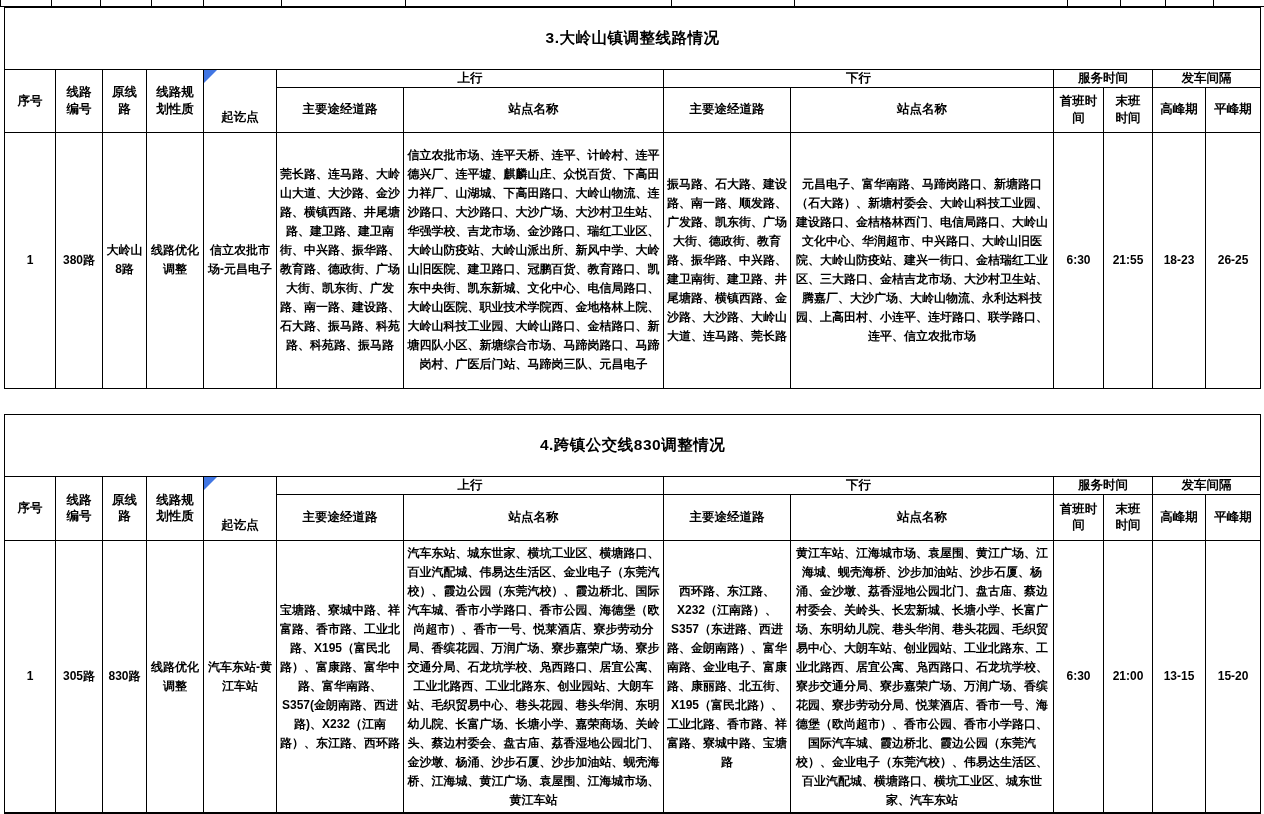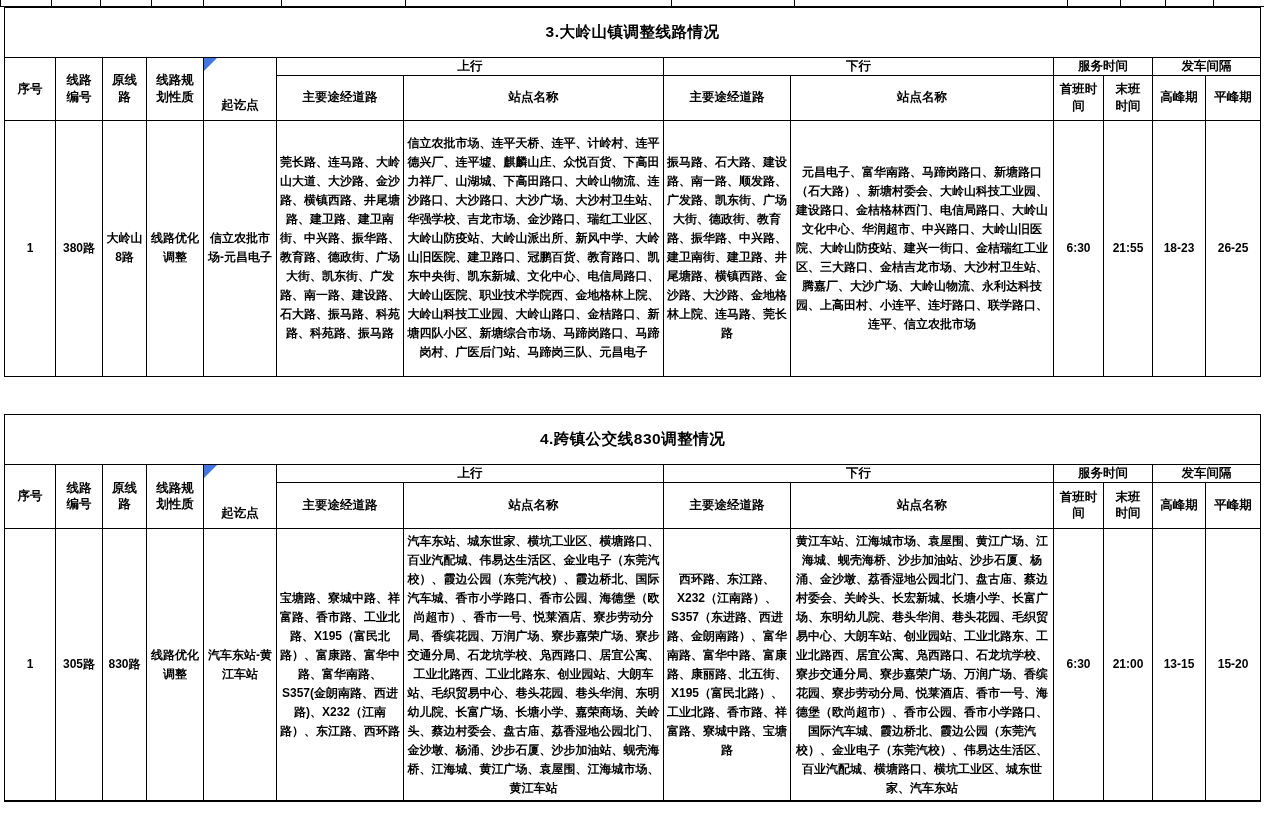--- a/index.html
+++ b/index.html
@@ -22,21 +22,21 @@
     border-collapse:collapse; table-layout:fixed;
     background:#fff;
   }
   #t3 { top:7px; }
   #t4 { top:414px; }
   table.routes td, table.routes th {
     border:1px solid #000; box-sizing:border-box;
     text-align:center; vertical-align:middle;
     padding:1px 3px; color:#000;
   }
-  .title-cell { height:50px; font-size:15.5px; font-weight:bold; letter-spacing:0.5px; }
+  .title-cell { height:62px; font-size:15.5px; font-weight:bold; letter-spacing:0.5px; }
   table.routes th {
     font-size:12.5px; font-weight:bold; white-space:pre-line; line-height:1.35;
   }
   tr.ghead { height:16px; }
   tr.ghead th { padding:0 2px;margin-top:36px; }
   #t3 tr.shead { height:45px; }
   #t4 tr.shead { height:46px; }
   tr.data td { font-size:12px; line-height:19px;font-weight:bold; }
   #t3 tr.data { height:256px; }
   #t4 tr.data { height:273px; }
@@ -119,21 +119,21 @@
       <th>平峰期</th>
     </tr>
     <tr class="data">
       <td>1</td>
       <td>380路</td>
       <td>大岭山8路</td>
       <td>线路优化调整</td>
       <td>信立农批市场-元昌电子</td>
       <td class="longtext">莞长路、连马路、大岭山大道、大沙路、金沙路、横镇西路、井尾塘路、建卫路、建卫南街、中兴路、振华路、教育路、德政街、广场大街、凯东街、广发路、南一路、建设路、石大路、振马路、科苑路、科苑路、振马路</td>
       <td class="longtext">信立农批市场、连平天桥、连平、计岭村、连平德兴厂、连平墟、麒麟山庄、众悦百货、下高田力祥厂、山湖城、下高田路口、大岭山物流、连沙路口、大沙路口、大沙广场、大沙村卫生站、华强学校、吉龙市场、金沙路口、瑞红工业区、大岭山防疫站、大岭山派出所、新风中学、大岭山旧医院、建卫路口、冠鹏百货、教育路口、凯东中央街、凯东新城、文化中心、电信局路口、大岭山医院、职业技术学院西、金地格林上院、大岭山科技工业园、大岭山路口、金桔路口、新塘四队小区、新塘综合市场、马蹄岗路口、马蹄岗村、广医后门站、马蹄岗三队、元昌电子</td>
-      <td class="longtext">振马路、石大路、建设路、南一路、顺发路、广发路、凯东街、广场大街、德政街、教育路、振华路、中兴路、建卫南街、建卫路、井尾塘路、横镇西路、金沙路、大沙路、金地格林上院、连马路、莞长路</td>
+      <td class="longtext">振马路、石大路、建设路、南一路、顺发路、广发路、凯东街、广场大街、德政街、教育路、振华路、中兴路、建卫南街、建卫路、井尾塘路、横镇西路、金沙路、大沙路、大岭山大道、连马路、莞长路</td>
       <td class="longtext">元昌电子、富华南路、马蹄岗路口、新塘路口（石大路）、新塘村委会、大岭山科技工业园、建设路口、金桔格林西门、电信局路口、大岭山文化中心、华润超市、中兴路口、大岭山旧医院、大岭山防疫站、建兴一街口、金桔瑞红工业区、三大路口、金桔吉龙市场、大沙村卫生站、腾嘉厂、大沙广场、大岭山物流、永利达科技园、上高田村、小连平、连圩路口、联学路口、连平、信立农批市场</td>
       <td>6:30</td>
       <td>21:55</td>
       <td>18-23</td>
       <td>26-25</td>
     </tr>
   </tbody>
     </table>
 
   <table class="routes" id="t4">
@@ -186,21 +186,21 @@
       <th>平峰期</th>
     </tr>
     <tr class="data">
       <td>1</td>
       <td>305路</td>
       <td>830路</td>
       <td>线路优化调整</td>
       <td>汽车东站-黄江车站</td>
       <td class="longtext">宝塘路、寮城中路、祥富路、香市路、工业北路、X195（富民北路）、富康路、富华中路、富华南路、S357(金朗南路、西进路)、X232（江南路）、东江路、西环路</td>
       <td class="longtext">汽车东站、城东世家、横坑工业区、横塘路口、百业汽配城、伟易达生活区、金业电子（东莞汽校）、霞边公园（东莞汽校）、霞边桥北、国际汽车城、香市小学路口、香市公园、海德堡（欧尚超市）、香市一号、悦莱酒店、寮步劳动分局、香缤花园、万润广场、寮步嘉荣广场、寮步交通分局、石龙坑学校、凫西路口、居宜公寓、工业北路西、工业北路东、创业园站、大朗车站、毛织贸易中心、巷头花园、巷头华润、东明幼儿院、长富广场、长塘小学、嘉荣商场、关岭头、蔡边村委会、盘古庙、荔香湿地公园北门、金沙墩、杨涌、沙步石厦、沙步加油站、蚬壳海桥、江海城、黄江广场、袁屋围、江海城市场、黄江车站</td>
-      <td class="longtext">西环路、东江路、X232（江南路）、S357（东进路、西进路、金朗南路）、富华南路、富华中路、富康路、康丽路、北五街、X195（富民北路）、工业北路、香市路、祥富路、寮城中路、宝塘路</td>
+      <td class="longtext">西环路、东江路、X232（江南路）、S357（东进路、西进路、金朗南路）、富华南路、金业电子、富康路、康丽路、北五街、X195（富民北路）、工业北路、香市路、祥富路、寮城中路、宝塘路</td>
       <td class="longtext">黄江车站、江海城市场、袁屋围、黄江广场、江海城、蚬壳海桥、沙步加油站、沙步石厦、杨涌、金沙墩、荔香湿地公园北门、盘古庙、蔡边村委会、关岭头、长宏新城、长塘小学、长富广场、东明幼儿院、巷头华润、巷头花园、毛织贸易中心、大朗车站、创业园站、工业北路东、工业北路西、居宜公寓、凫西路口、石龙坑学校、寮步交通分局、寮步嘉荣广场、万润广场、香缤花园、寮步劳动分局、悦莱酒店、香市一号、海德堡（欧尚超市）、香市公园、香市小学路口、国际汽车城、霞边桥北、霞边公园（东莞汽校）、金业电子（东莞汽校）、伟易达生活区、百业汽配城、横塘路口、横坑工业区、城东世家、汽车东站</td>
       <td>6:30</td>
       <td>21:00</td>
       <td>13-15</td>
       <td>15-20</td>
     </tr>
   </tbody>
     </table>
 
 </div>

